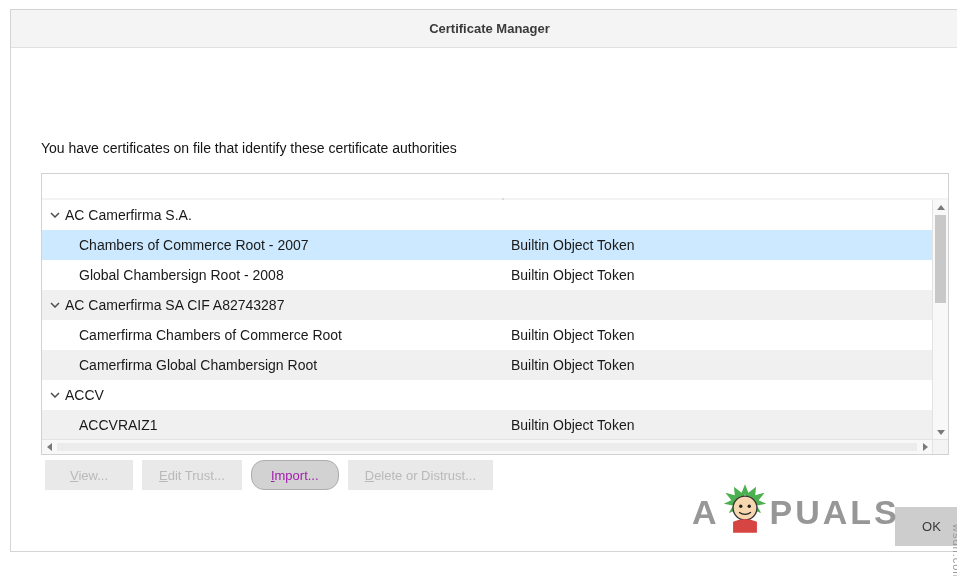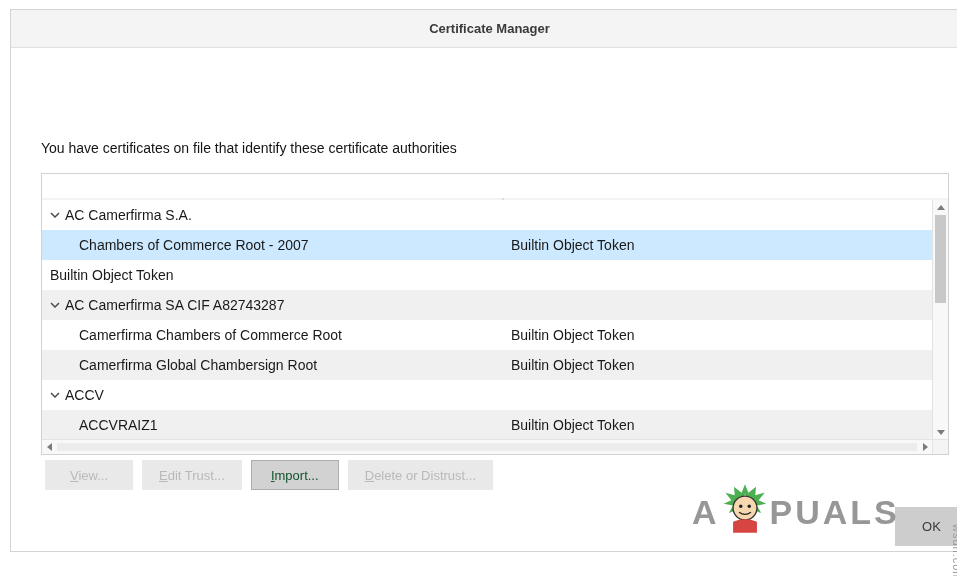--- a/index.html
+++ b/index.html
@@ -53,21 +53,21 @@
 
   .tri { width:0; height:0; }
   .tri.up    { border-left:4px solid transparent; border-right:4px solid transparent; border-bottom:5px solid #7a7a7a; }
   .tri.down  { border-left:4px solid transparent; border-right:4px solid transparent; border-top:5px solid #7a7a7a; }
   .tri.left  { border-top:4px solid transparent; border-bottom:4px solid transparent; border-right:5px solid #7a7a7a; }
   .tri.right { border-top:4px solid transparent; border-bottom:4px solid transparent; border-left:5px solid #7a7a7a; }
 
   .actions { position:absolute; left:34px; top:450px; display:flex; gap:9px; }
   .act-btn { height:30px; min-width:88px; padding:0 16px; font-size:13px; font-family:inherit;
              border:1px solid transparent; background:#e9e9e9; color:#b9b9b9; }
-  .act-btn.enabled { background:#d2d2d2; border-color:#adadad; color:#14532d; }
+  .act-btn.enabled { background:#d2d2d2; border-color:#adadad; color:#a21caf;border-radius:13px; }
   .mn { text-decoration:underline; }
 
   .ok-btn { position:absolute; right:0; top:497px; width:73px; height:39px;
             background:#cdcdcd; border:none; font-size:13px; color:#3a3a3a; font-family:inherit; }
 
   .watermark { position:absolute; left:692px; top:482px; display:flex; align-items:center;
                z-index:10; color:#979797; font-weight:700; font-size:34px; letter-spacing:3px;
                pointer-events:none; }
   .wm-mascot { margin:0 2px 0 2px; }
   .site-vert { position:absolute; left:951px; top:524px; writing-mode:vertical-rl;
@@ -109,20 +109,21 @@
                 <path d="M1 1 L5 5 L9 1" fill="none" stroke="#4d4d4d" stroke-width="1.5"></path>
               </svg>
             </span>
             <span>AC Camerfirma S.A.</span>
           </div>
           <div class="row alt selected">
             <div class="cell-name">Chambers of Commerce Root - 2007</div>
             <div class="cell-device">Builtin Object Token</div>
           </div>
           <div class="row">
+            <div class="cell-name">Global Chambersign Root - 2008</div>
             <div class="cell-device">Builtin Object Token</div>
           </div>
           <div class="row alt group">
             <span class="chev">
               <svg width="10" height="6" viewBox="0 0 10 6">
                 <path d="M1 1 L5 5 L9 1" fill="none" stroke="#4d4d4d" stroke-width="1.5"></path>
               </svg>
             </span>
             <span>AC Camerfirma SA CIF A82743287</span>
           </div>

